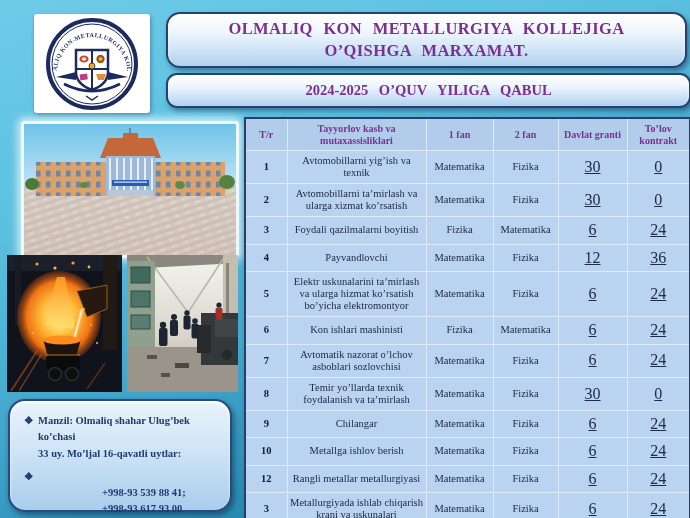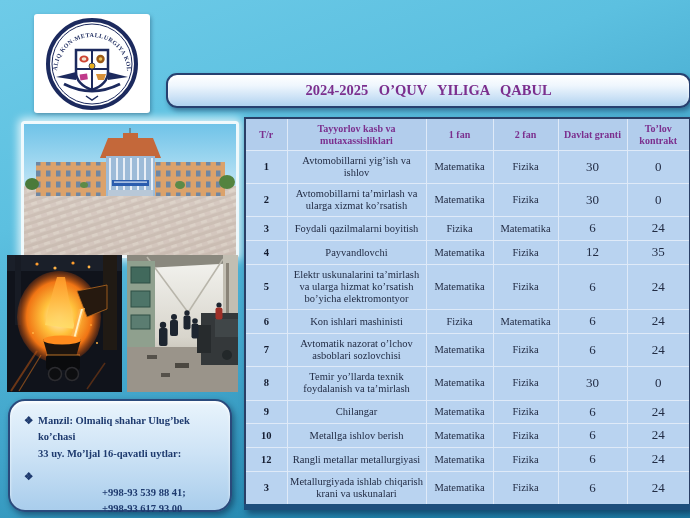--- a/index.html
+++ b/index.html
@@ -63,21 +63,21 @@
     border:2px solid #2a3f66;border-bottom:6px solid #1d4e7c;
     box-shadow:3px 4px 6px rgba(5,25,60,.5);
   }
   table.adm th, table.adm td{
     border:1px solid #dfeaf8;text-align:center;vertical-align:middle;
     padding:4px 2px;line-height:1.15;overflow:hidden;
   }
   table.adm th{color:#7b2f8e;font-size:10px;font-weight:bold;background:#b2cdec;}
   table.adm td{color:#222c44;font-size:10.5px;background:#b9d3f0;}
   table.adm td.num{font-weight:bold;color:#141c30;}
-  table.adm td.val{font-size:13px;}
+  table.adm td.val{font-size:16px;text-decoration:underline;}
 </style>
 </head>
 <body>
 
 <div class="stage">
 
   <div class="stripes">
     <div class="stripe s1"></div>
     <div class="stripe s2"></div>
     <div class="stripe s3"></div>
@@ -105,20 +105,23 @@
       <rect x="46" y="60" width="7.5" height="6" fill="#c03a8a" transform="rotate(-8 49 63)"></rect>
       <polygon points="62,60 72,60 70,66 64,66" fill="#d8923a"></polygon>
       <circle cx="58" cy="52" r="3" fill="#e8b020" stroke="#1c2a5e" stroke-width="0.8"></circle>
       <polygon points="22,63 42,58 42,66" fill="#1c2a5e"></polygon>
       <polygon points="94,63 74,58 74,66" fill="#1c2a5e"></polygon>
       <path d="M 30,70 Q 58,84 86,70" fill="none" stroke="#1c2a5e" stroke-width="3"></path>
       <path d="M 52,82 L 58,86 L 64,82" fill="none" stroke="#1c2a5e" stroke-width="1.5"></path>
     </svg>
   </div>
 
+  <div class="banner title">
+    <span>OLMALIQ KON METALLURGIYA KOLLEJIGA O’QISHGA MARXAMAT.</span>
+  </div>
   <div class="banner subtitle">
     <span>2024-2025 O’QUV YILIGA QABUL</span>
   </div>
 
   <div class="photo building">
     <svg viewBox="0 0 212 131" preserveAspectRatio="none">
       <defs>
         <linearGradient id="skyG" x1="0" y1="0" x2="0" y2="1">
           <stop offset="0" stop-color="#6fc3e8"></stop>
             <stop offset="1" stop-color="#bfe4f5"></stop>
@@ -276,21 +279,21 @@
             <th>Tayyorlov kasb va mutaxassisliklari</th>
             <th>1 fan</th>
             <th>2 fan</th>
             <th>Davlat granti</th>
             <th>To’lov kontrakt</th>
           </tr>
         </thead>
       <tbody>
           <tr>
             <td class="num">1</td>
-            <td class="">Avtomobillarni yig’ish va ishlov</td>
+            <td class="">Avtomobillarni yig’ish va texnik</td>
             <td class="">Matematika</td>
             <td class="">Fizika</td>
             <td class="val">30</td>
             <td class="val">0</td>
           </tr>
           <tr>
             <td class="num">2</td>
             <td class="">Avtomobillarni ta’mirlash va ularga xizmat ko’rsatish</td>
             <td class="">Matematika</td>
             <td class="">Fizika</td>
@@ -304,21 +307,21 @@
             <td class="">Matematika</td>
             <td class="val">6</td>
             <td class="val">24</td>
           </tr>
           <tr>
             <td class="num">4</td>
             <td class="">Payvandlovchi</td>
             <td class="">Matematika</td>
             <td class="">Fizika</td>
             <td class="val">12</td>
-            <td class="val">35</td>
+            <td class="val">36</td>
           </tr>
           <tr>
             <td class="num">5</td>
             <td class="">Elektr uskunalarini ta’mirlash va ularga hizmat ko’rsatish bo’yicha elektromontyor</td>
             <td class="">Matematika</td>
             <td class="">Fizika</td>
             <td class="val">6</td>
             <td class="val">24</td>
           </tr>
           <tr>

